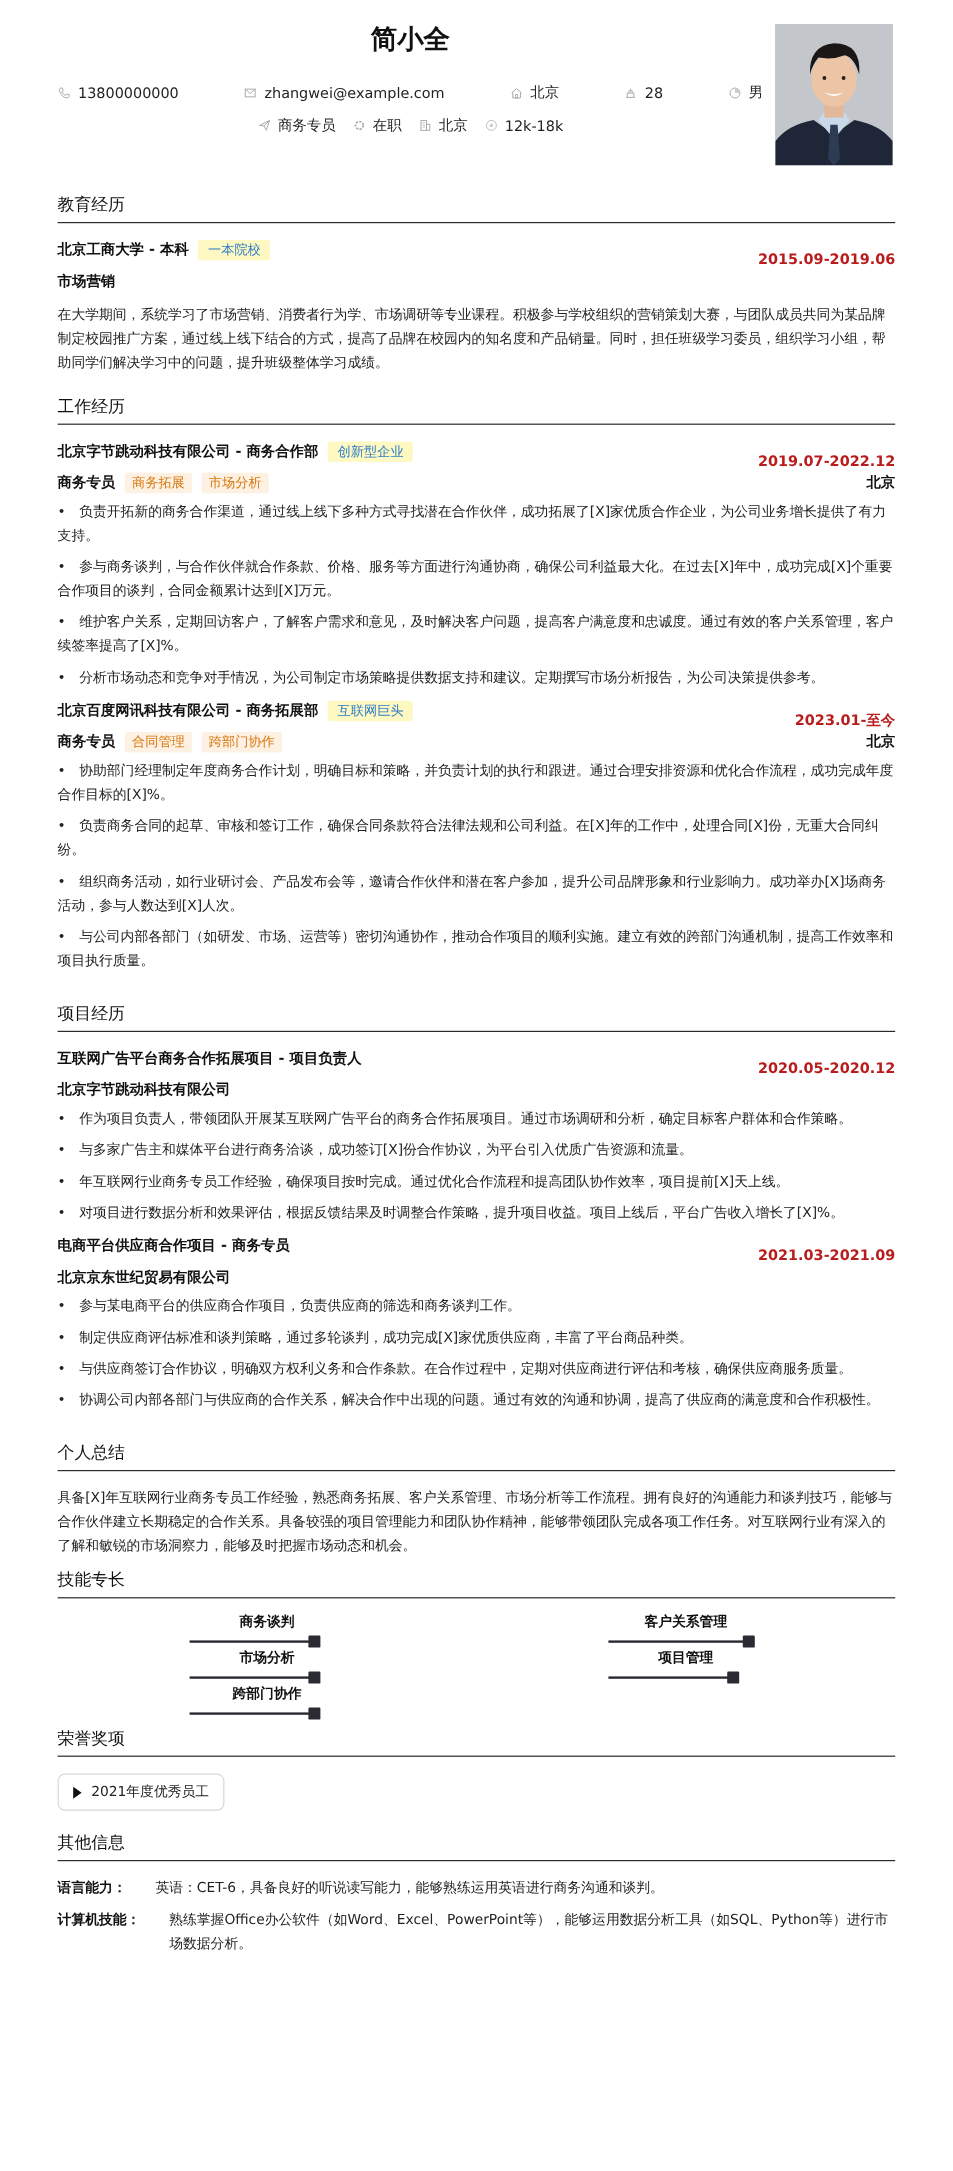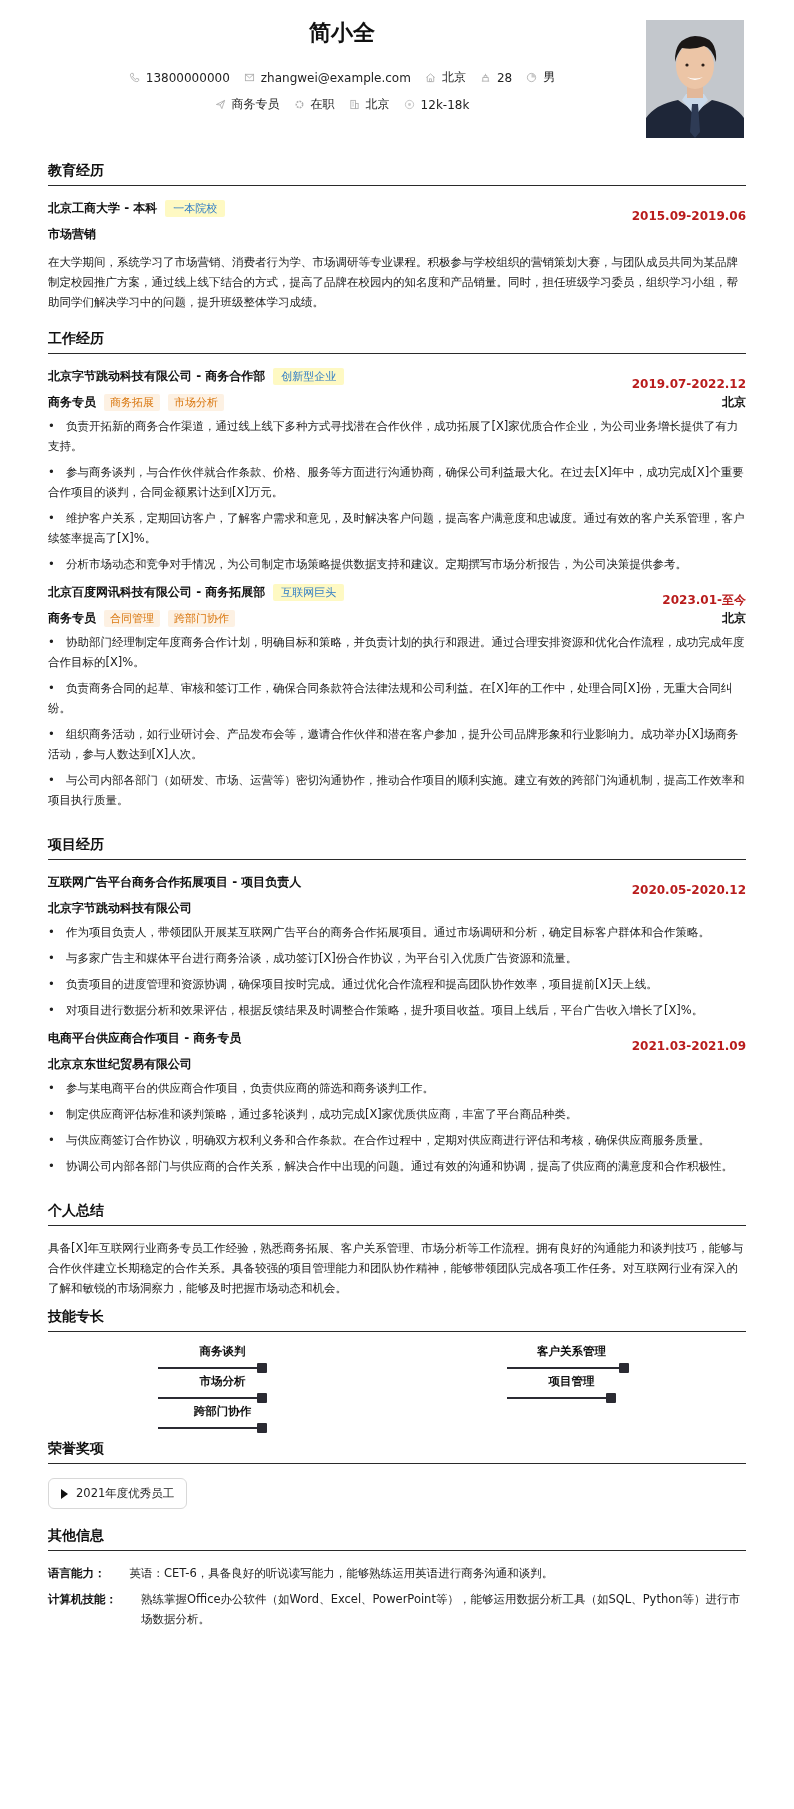--- a/index.html
+++ b/index.html
@@ -19,33 +19,33 @@
   .name {
     position: absolute; left: 0; right: 0; top: 4px;
     text-align: center; font-size: 22px; font-weight: bold; color: #111;
     padding-right: 110px;
   }
   .contact-row {
     position: absolute; left: 0; right: 110px;
     display: flex; justify-content: center; align-items: center;
     gap: 14px; font-size: 12px; color: #222;
   }
-  .contact-row.r1 { top: 55px; }
+  .contact-row.r1 { top: 55px; justify-content: space-between; }
   .contact-row.r2 { top: 82px; }
   .ci { display: inline-flex; align-items: center; gap: 6px; }
   .ci svg { width: 11px; height: 11px; }
   .photo {
     position: absolute; right: 2px; top: 6px;
     width: 98px; height: 118px; background: #bfc3c8; overflow: hidden;
   }
 
   
   .section { margin-top: 0; }
   .sec-title {
-    font-size: 14px; font-weight: bold; color: #111;
+    font-size: 14px; font-weight: normal; color: #111;
     padding-bottom: 5px; border-bottom: 1.5px solid #2a2a2a;
     margin-bottom: 12px;
   }
   .entry { margin-bottom: 8px; }
   .row { display: flex; justify-content: space-between; align-items: center; height: 20px; }
   .row-left { display: flex; align-items: center; gap: 8px; }
   .bold { font-weight: bold; font-size: 12px; color: #111; }
   .date { font-weight: bold; font-size: 12px; color: #b91c1c; margin-top: 16px; }
   .tag-blue {
     background: #fef9c3; color: #2f7cc6; font-size: 11px;
@@ -259,21 +259,21 @@
       <div class="row">
         <span class="bold">互联网广告平台商务合作拓展项目 - 项目负责人</span>
         <span class="date">2020.05-2020.12</span>
       </div>
       <div class="row" style="margin-top:6px;">
         <span class="bold">北京字节跳动科技有限公司</span>
       </div>
       <ul class="bullets">
         <li><span class="dot">•</span><span>作为项目负责人，带领团队开展某互联网广告平台的商务合作拓展项目。通过市场调研和分析，确定目标客户群体和合作策略。</span></li>
         <li><span class="dot">•</span><span>与多家广告主和媒体平台进行商务洽谈，成功签订[X]份合作协议，为平台引入优质广告资源和流量。</span></li>
-        <li><span class="dot">•</span><span>负责项目的进度管理和资源协调，确保项目按时完成。通过优化合作流程和提高团队协作效率，项目提前[X]天上线。</span></li>
+        <li><span class="dot">•</span><span>年互联网行业商务专员工作经验，确保项目按时完成。通过优化合作流程和提高团队协作效率，项目提前[X]天上线。</span></li>
         <li><span class="dot">•</span><span>对项目进行数据分析和效果评估，根据反馈结果及时调整合作策略，提升项目收益。项目上线后，平台广告收入增长了[X]%。</span></li>
       </ul>
     </div>
 
     <div class="entry" style="margin-top:8px;">
       <div class="row">
         <span class="bold">电商平台供应商合作项目 - 商务专员</span>
         <span class="date">2021.03-2021.09</span>
       </div>
       <div class="row" style="margin-top:6px;">

